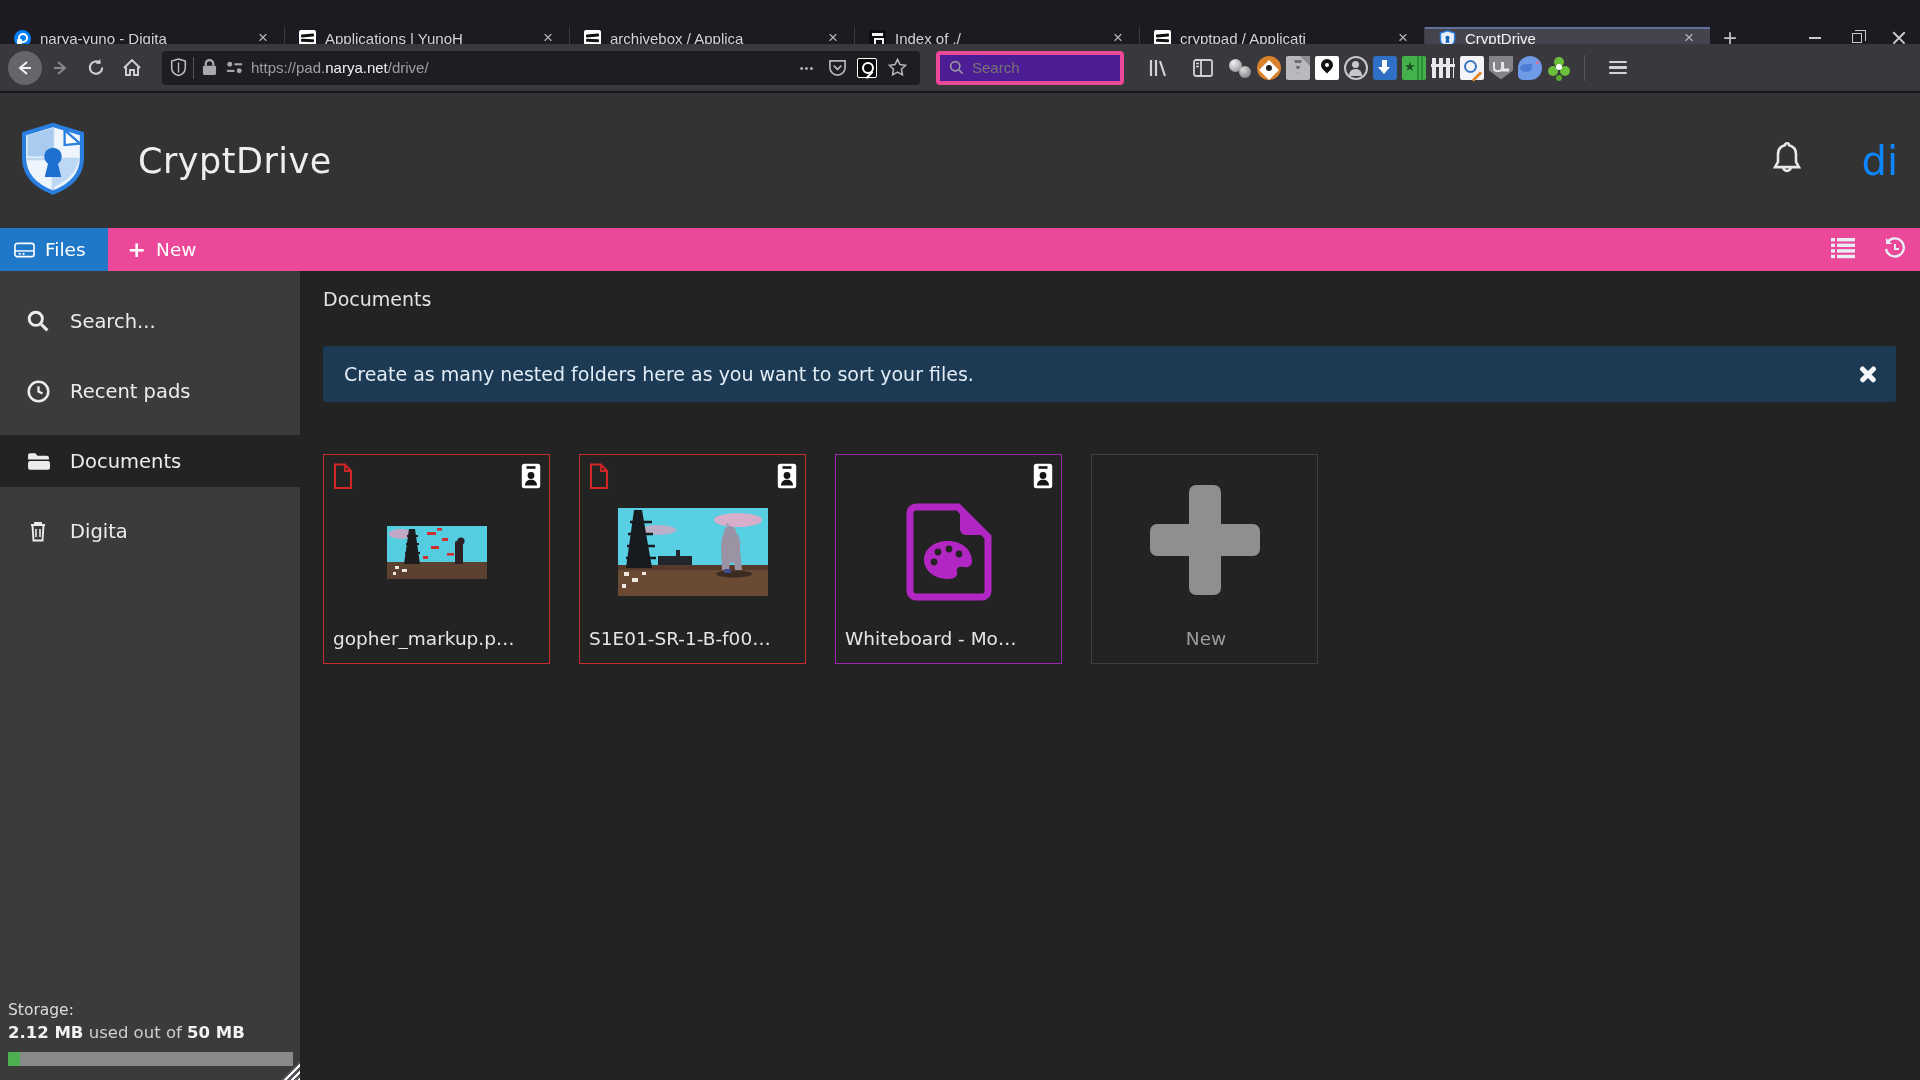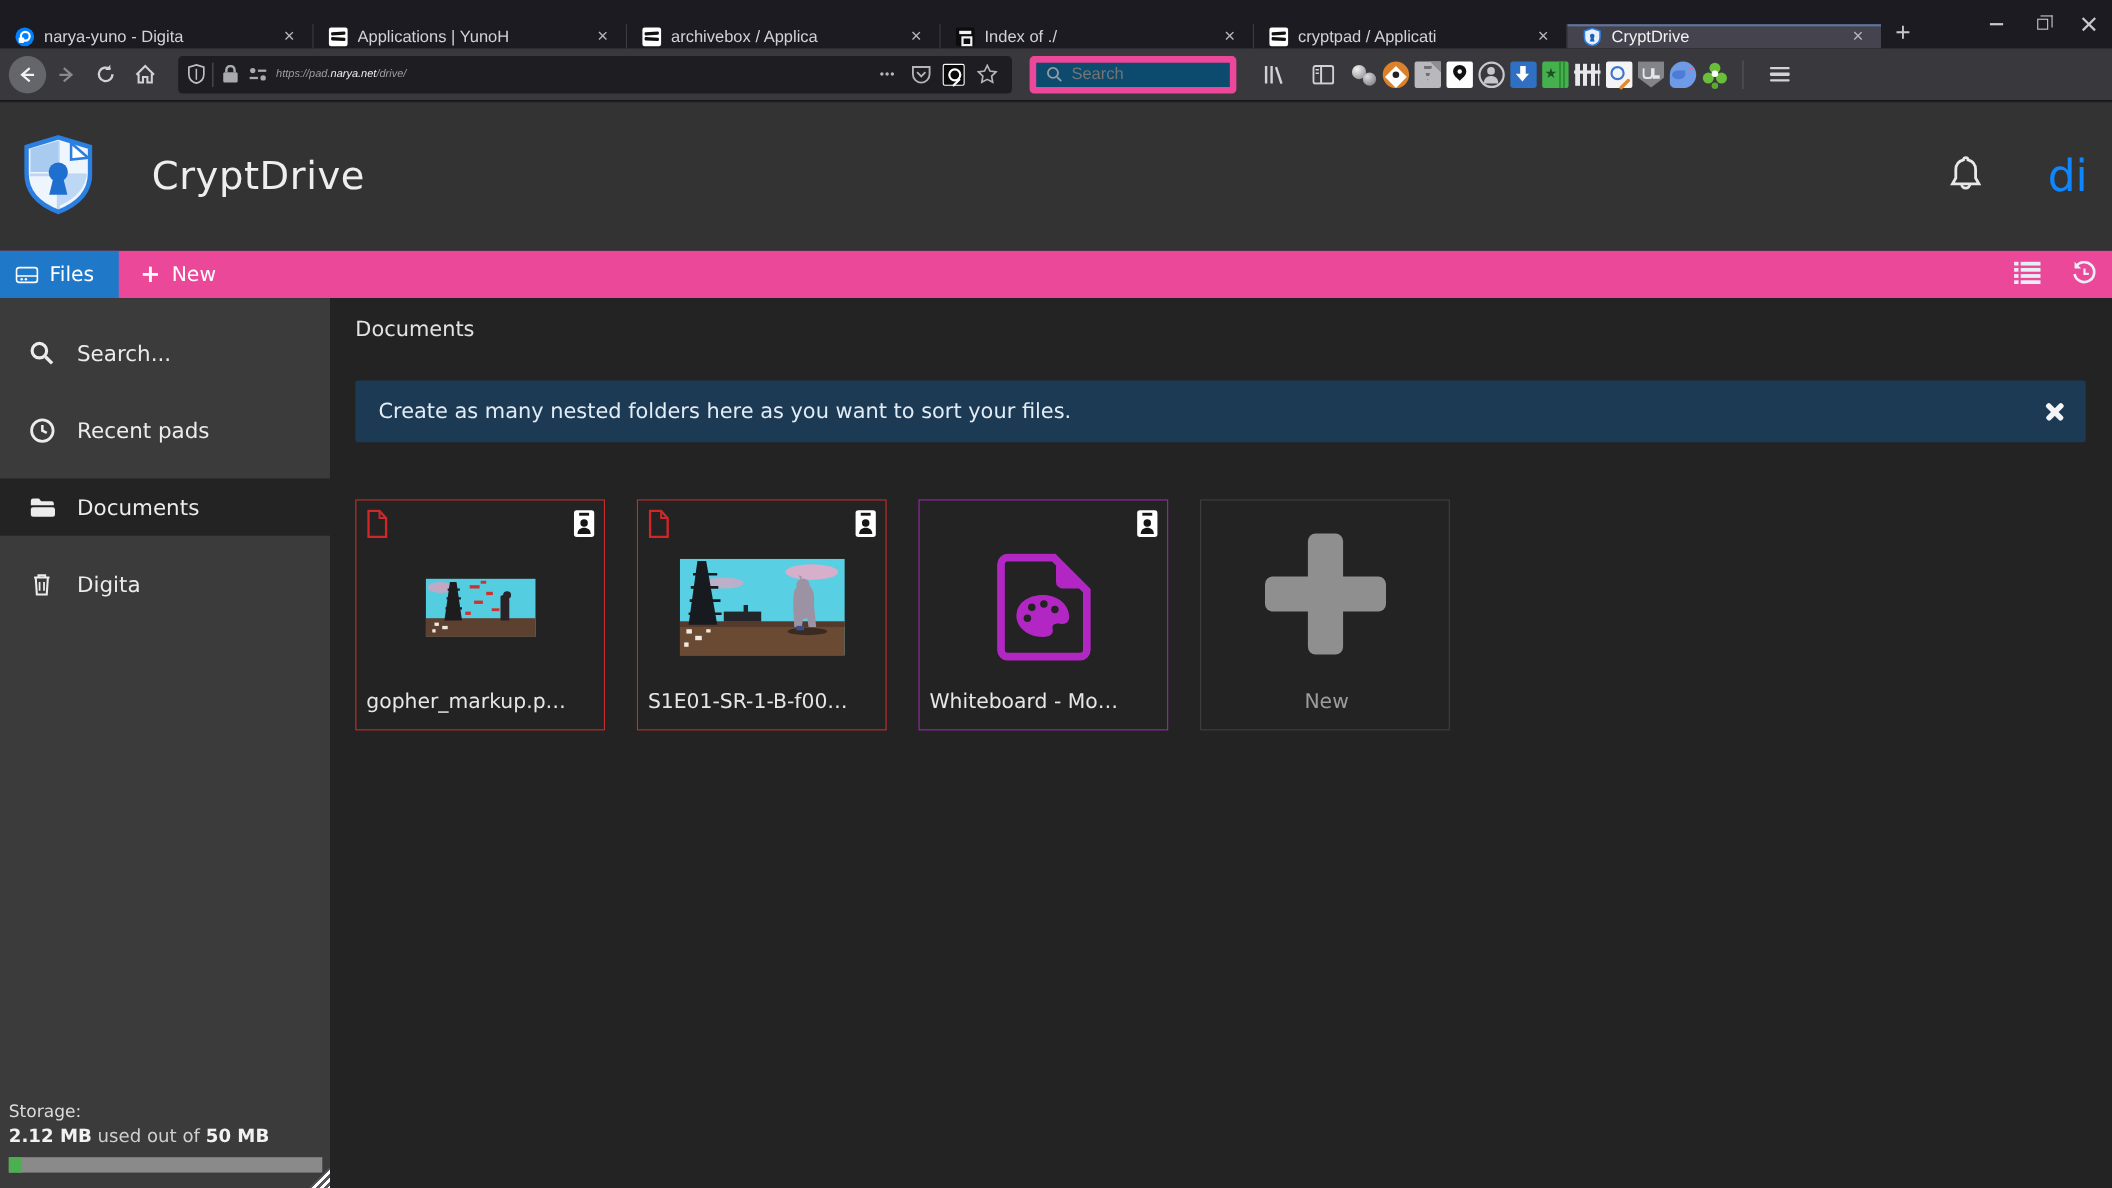--- a/index.html
+++ b/index.html
@@ -1,21 +1,21 @@
 <!DOCTYPE html>
 <html><head>
 <meta charset="utf-8">
 <style>
   * { margin:0; padding:0; box-sizing:border-box; }
   html,body { width:1920px; height:1080px; overflow:hidden; background:#1c1b22;
     font-family:"Liberation Sans", sans-serif; }
 
   
-  .tabbar { position:absolute; top:0; left:0; width:1920px; height:44px;
-    background:#1c1b22; display:flex; align-items:flex-end; }
+  .tabbar { position:absolute; top:16px; left:0; width:1920px; height:44px;
+    background:#1c1b22; display:flex; align-items:center; }
   .tab { flex:0 0 285px; display:flex; align-items:center; gap:9px; padding:0 10px 0 14px;
     border-right:1px solid #3c3b43; color:#d2d2d6; font-size:15px; position:relative; cursor:default; }
   .tab.active { background:#45444e; color:#f2f2f4; border-right:none; }
   .tab.active::before { content:""; position:absolute; top:0; left:0; right:0; height:2px; background:#5f739c; }
   .tab .title { flex:1; white-space:nowrap; overflow:hidden;
     -webkit-mask-image:linear-gradient(90deg,#000 78%,transparent 98%);
             mask-image:linear-gradient(90deg,#000 78%,transparent 98%); }
   .tab .close { width:22px; height:22px; border-radius:3px; display:flex; align-items:center;
     justify-content:center; color:#b6b6bc; font-size:17px; }
   .favicon { width:17px; height:17px; flex:0 0 17px; position:relative; }
@@ -42,28 +42,28 @@
   .glyph-x::before{ transform:rotate(45deg);} .glyph-x::after{ transform:rotate(-45deg);}
 
   .navbar { position:absolute; top:44px; left:0; width:1920px; height:48px; background:#38383d;
     border-bottom:1px solid #141418; display:flex; align-items:center; }
   .navbtn { width:36px; height:36px; display:flex; align-items:center; justify-content:center; flex:0 0 auto; }
   .back-circle { width:34px; height:34px; margin-left:8px; border-radius:50%; background:#65656c;
     display:flex; align-items:center; justify-content:center; }
   .urlbar { margin-left:12px; width:758px; height:34px; background:#1d1d22; border-radius:4px;
     display:flex; align-items:center; padding:0 8px; color:#c3c3c8; }
   .urlbar .vsep { width:1px; height:22px; background:#55555c; margin:0 8px 0 6px; }
-  .url-text { flex:1; font-size:10px; white-space:nowrap; overflow:hidden; margin-left:8px;font-style:italic; }
+  .url-text { flex:1; font-size:15px; white-space:nowrap; overflow:hidden; margin-left:8px; }
   .url-dim { color:#9d9da4; } .url-host { color:#f1f1f3; }
   .page-action { width:30px; display:flex; justify-content:center; align-items:center; flex:0 0 auto; }
   .ext-bw { width:20px; height:20px; background:#0a0a0a; border:1px solid #fff; border-radius:2px; position:relative; }
   .ext-bw::before { content:""; position:absolute; top:3px; left:4px; width:8px; height:8px; border:2px solid #fff; border-radius:50%; }
   .ext-bw::after { content:""; position:absolute; bottom:1px; right:2px; width:9px; height:2px; background:#fff; transform:rotate(-45deg); }
-  .searchbar { margin-left:16px; width:188px; height:34px; border:6px solid #ec4899; border-radius:4px;
-    background:#0c4a6e; display:flex; align-items:center; padding:0 9px; gap:8px; }
+  .searchbar { margin-left:16px; width:188px; height:34px; border:4px solid #ec4899; border-radius:4px;
+    background:#4c1d95; display:flex; align-items:center; padding:0 9px; gap:8px; }
   .searchbar input { background:transparent; border:none; outline:none; color:#b9b9bf; font-size:15px; width:120px;
     font-family:"Liberation Sans",sans-serif; }
   .toolbar-icons { display:flex; align-items:center; margin-left:14px; gap:5px; }
   .tb-slot { width:40px; height:36px; display:flex; align-items:center; justify-content:center; }
   .ext { width:24px; height:24px; display:flex; align-items:center; justify-content:center; position:relative; }
   .nav-vsep { width:1px; height:26px; background:#56565c; margin:0 8px; }
   .hamburger { width:18px; height:14px; display:flex; flex-direction:column; justify-content:space-between; }
   .hamburger i { height:2.4px; background:#d3d3d7; border-radius:1px; }
 
   

